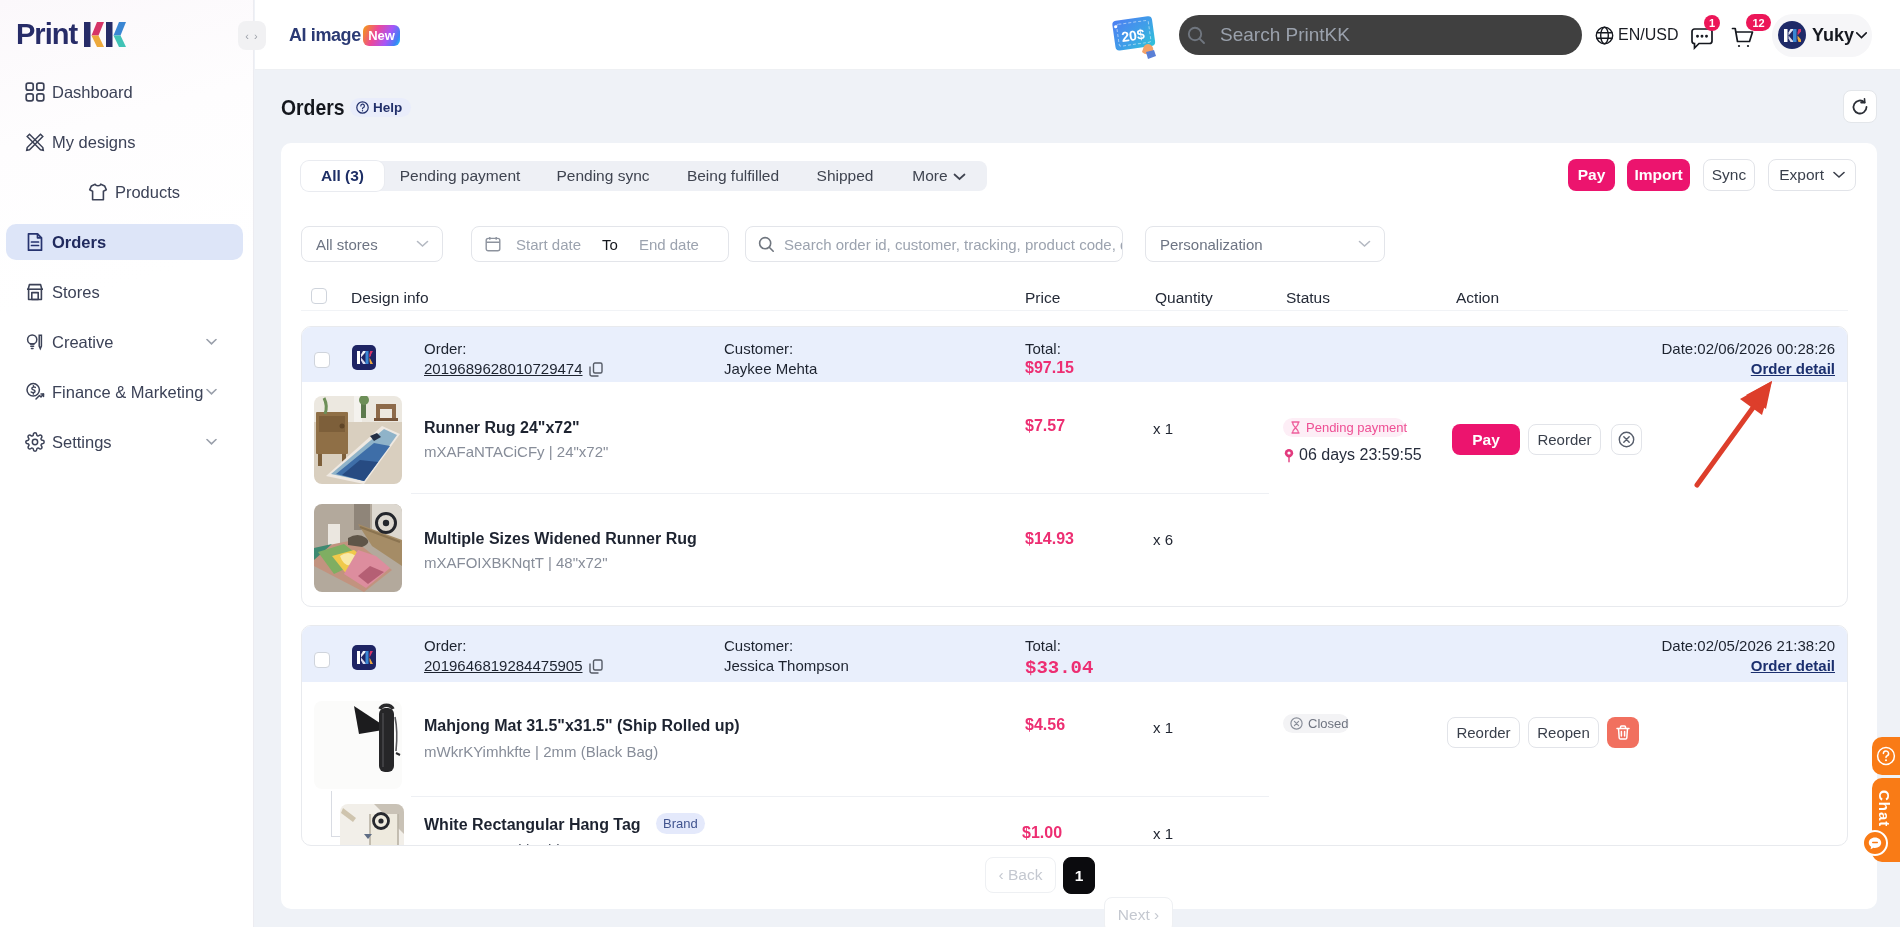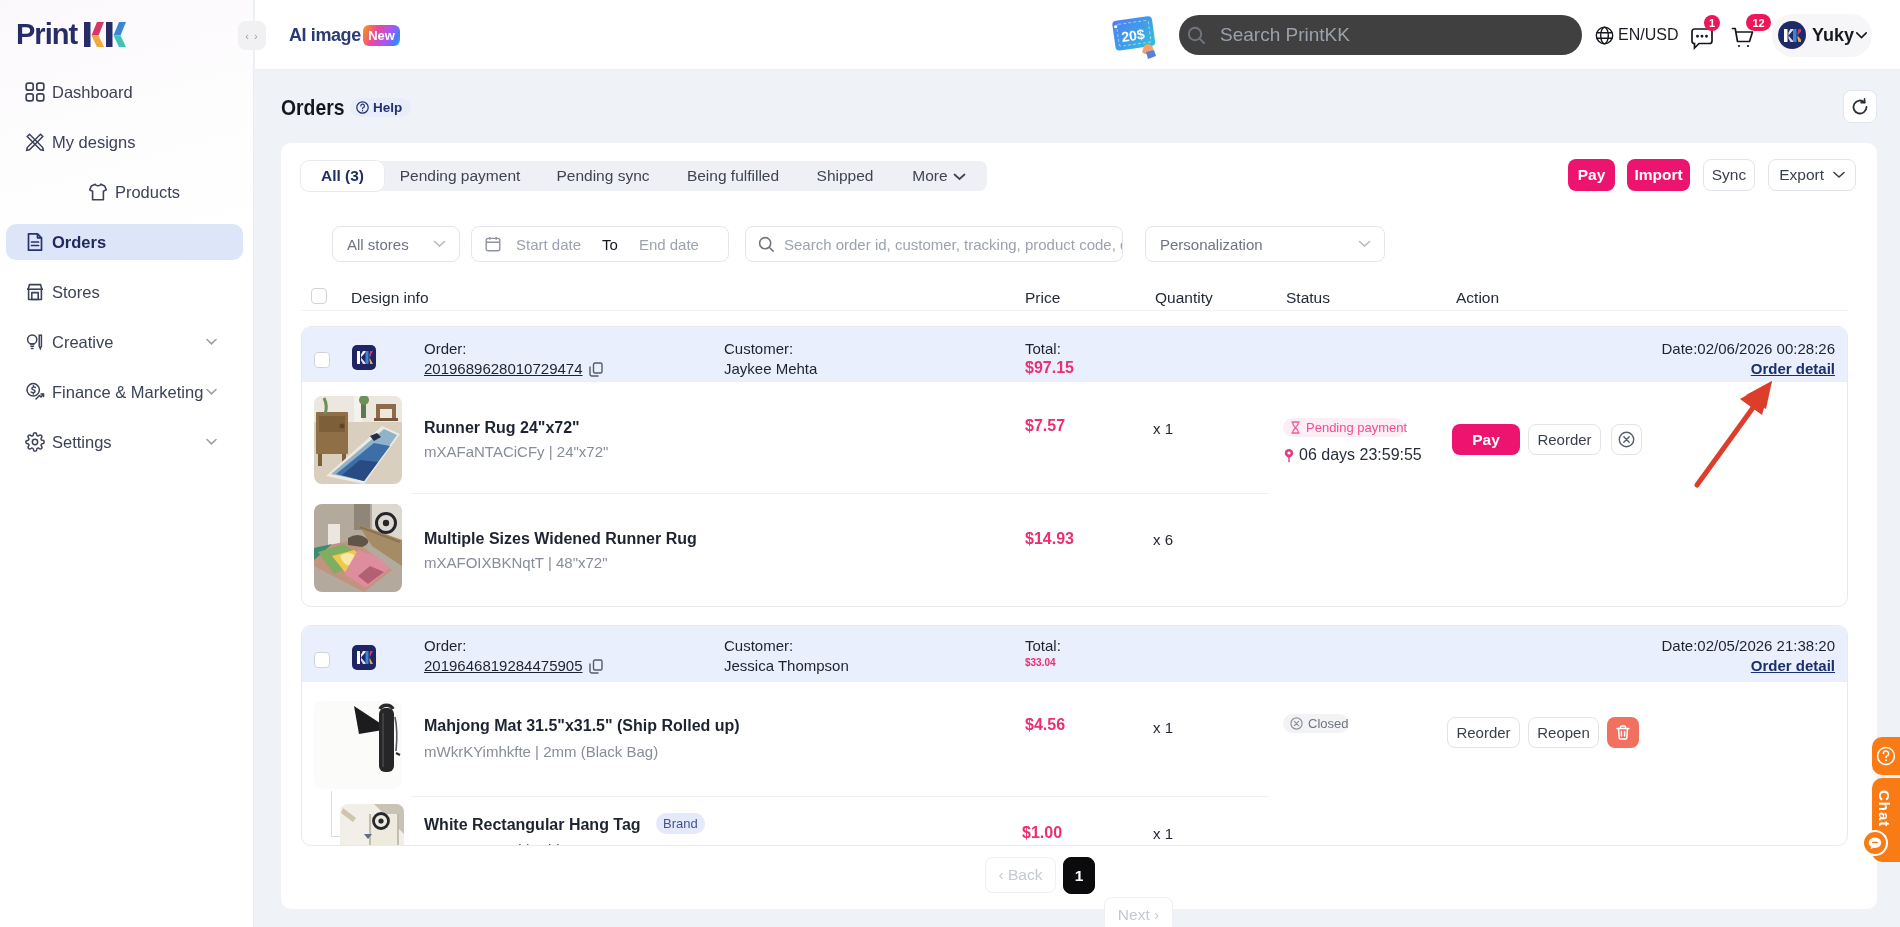--- a/index.html
+++ b/index.html
@@ -243,21 +243,21 @@
         <path d="M1.5 1.5 L6.5 6 L11.5 1.5" stroke-linecap="round"></path>
       </svg>
   </div>
   <div class="btn btn-pink" style="left:1287px; top:16px; width:47px;">Pay</div>
   <div class="btn btn-pink" style="left:1346px; top:16px; width:63px;">Import</div>
   <div class="btn btn-white" style="left:1422px; top:16px; width:52px;">Sync</div>
   <div class="btn btn-white" style="left:1487px; top:16px; width:88px;">Export&nbsp;&nbsp;<svg width="12" height="8" viewBox="0 0 12 8" fill="none" stroke="#3a3f4a" stroke-width="1.6">
         <path d="M1 1.5 L6 6 L11 1.5" stroke-linecap="round"></path>
       </svg></div>
 
-  <div class="fselect" style="left:20px; width:128px;margin-left:31px;">
+  <div class="fselect" style="left:20px; width:142px;">
       <span style="margin-left:14px;">All stores</span>
     <svg class="abs" style="right:13px;" width="13" height="8" viewBox="0 0 13 8" fill="none" stroke="#b4b9c2" stroke-width="1.6">
         <path d="M1.5 1.5 L6.5 6 L11.5 1.5" stroke-linecap="round"></path>
       </svg>
     </div>
   <div class="fselect" style="left:190px; width:258px;">
     <svg style="margin-left:13px;" width="16" height="16" viewBox="0 0 16 16" fill="none" stroke="#8d939e" stroke-width="1.4">
       <rect x="1.2" y="2.4" width="13.6" height="12.4" rx="2"></rect>
         <path d="M1.2 6.2 H14.8 M4.8 1 V3.8 M11.2 1 V3.8"></path>
     </svg>
@@ -407,21 +407,21 @@
     </svg>
     <div class="lbl" style="position:absolute;left:122px;top:11px;">Order:</div>
     <div class="lnk" style="position:absolute;left:122px;top:31px;">2019646819284475905</div>
     <svg class="abs" style="left:287px;top:33px;" width="14" height="15" viewBox="0 0 14 15" fill="none" stroke="#555b66" stroke-width="1.4">
       <rect x="4.5" y="1" width="8.5" height="10" rx="1.5"></rect>
         <path d="M9.5 14 H2.8 A1.8 1.8 0 0 1 1 12.2 V4.5"></path>
     </svg>
     <div class="lbl" style="position:absolute;left:422px;top:11px;">Customer:</div>
     <div class="lbl" style="position:absolute;left:422px;top:31px;">Jessica Thompson</div>
     <div class="lbl" style="position:absolute;left:723px;top:11px;">Total:</div>
-    <div class="pink" style="position:absolute;left:723px;top:31px;font-size:10px;">$33.04</div>
+    <div class="pink" style="position:absolute;left:723px;top:31px;font-size:19px;font-family:Liberation Mono, monospace;">$33.04</div>
     <div class="lbl" style="position:absolute;right:12px;top:11px;">Date:02/05/2026 21:38:20</div>
     <div class="navy-link" style="position:absolute;right:12px;top:31px;">Order detail</div>
 
     <div class="thumb" style="left:12px;top:75px;width:88px;height:88px;">
       <svg width="88" height="88" viewBox="0 0 88 88">
         <rect width="88" height="88" fill="#fbfbfa"></rect>
         <polygon points="40,5 75,28 45,33" fill="#1c1c1e"></polygon>
         <path d="M66 8 a7 6 0 0 1 13 0" fill="none" stroke="#2a2a2c" stroke-width="3.5"></path>
         <rect x="65" y="7" width="15" height="64" rx="6" fill="#262628"></rect>
         <path d="M69 12 v54" stroke="#3f3f42" stroke-width="2"></path>

